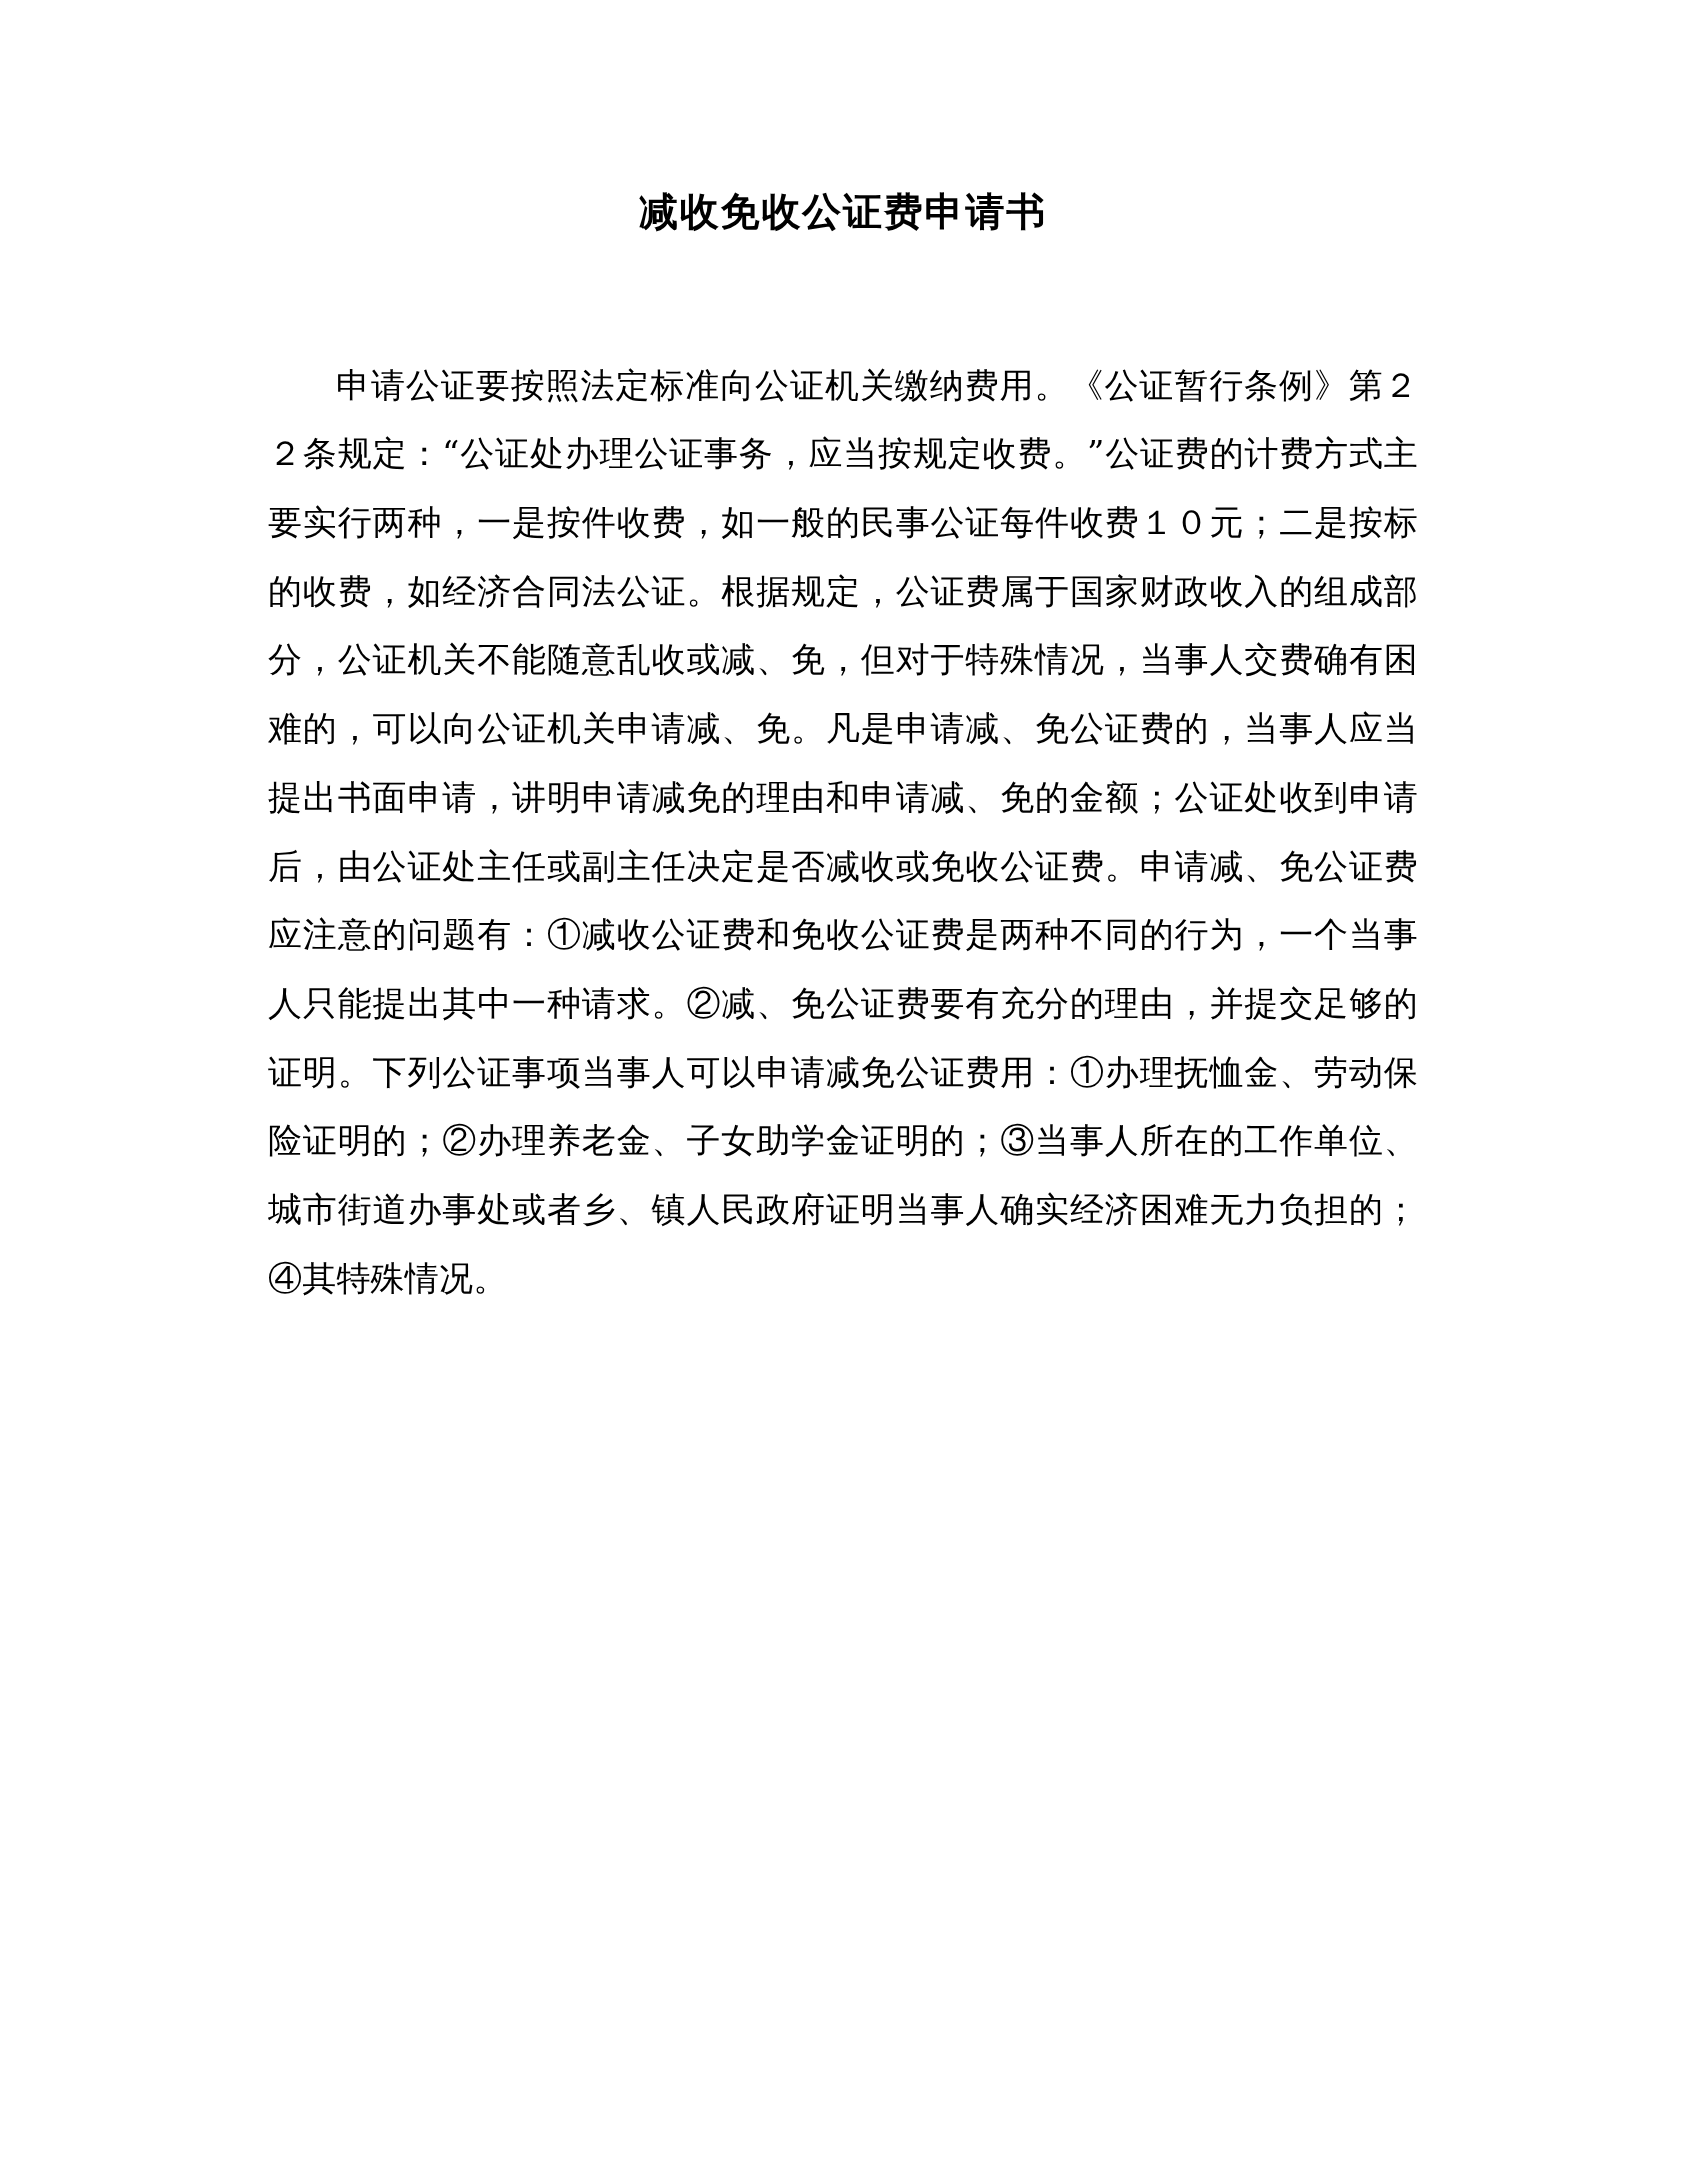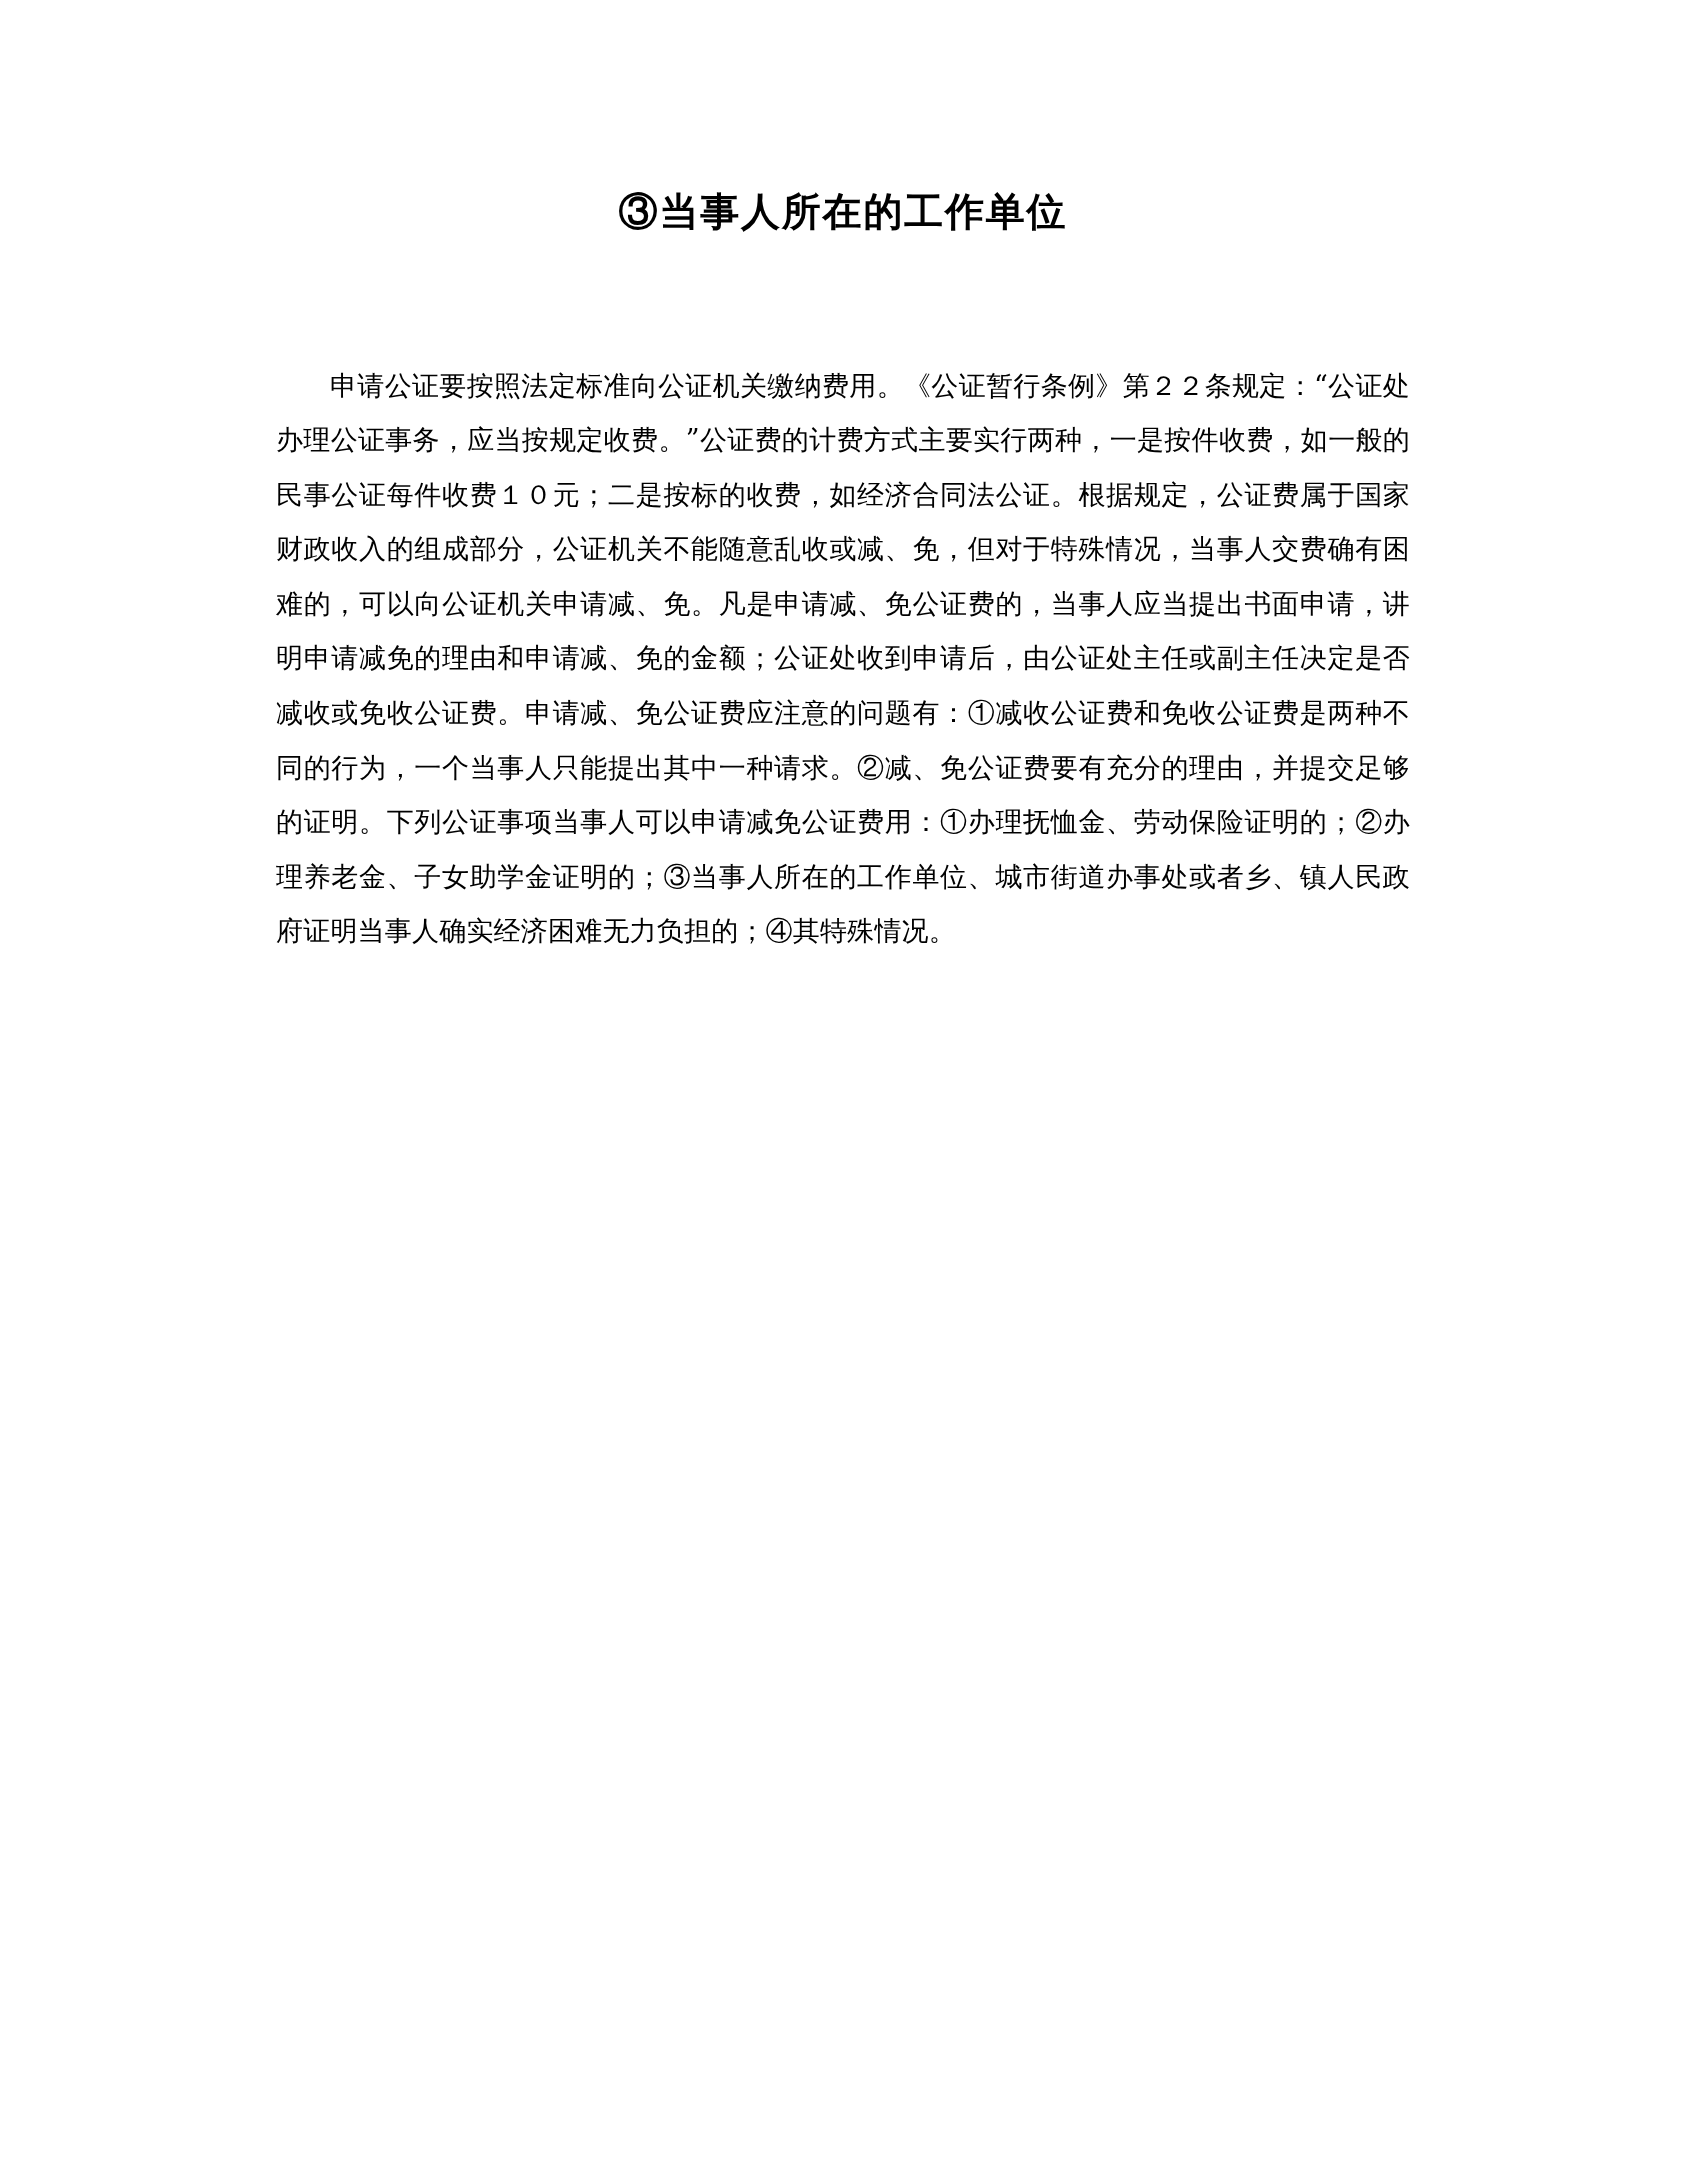--- a/index.html
+++ b/index.html
@@ -31,35 +31,35 @@
     margin: 0;
     padding-top: 188px;
     line-height: 1.2;
   }
   .body-block {
     margin: 0 auto;
     width: 1166px;
     padding-top: 108px;
   }
   .body-para {
-    font-size: 27px;
+    font-size: 34px;
     line-height: 2.02;
     text-align: justify;
     text-justify: inter-ideograph;
     text-indent: 2em;
-    margin: 16px;
+    margin: 8px;
     letter-spacing: 0.2px;
     word-break: break-all;
   }
 </style>
 </head>
 <body>
 
 <div class="page">
 
-  <h1 class="doc-title">③当事人所在的工作单位</h1>
+  <h1 class="doc-title">减收免收公证费申请书</h1>
 
   <div class="body-block">
     <p class="body-para">申请公证要按照法定标准向公证机关缴纳费用。《公证暂行条例》第２２条规定：“公证处办理公证事务，应当按规定收费。”公证费的计费方式主要实行两种，一是按件收费，如一般的民事公证每件收费１０元；二是按标的收费，如经济合同法公证。根据规定，公证费属于国家财政收入的组成部分，公证机关不能随意乱收或减、免，但对于特殊情况，当事人交费确有困难的，可以向公证机关申请减、免。凡是申请减、免公证费的，当事人应当提出书面申请，讲明申请减免的理由和申请减、免的金额；公证处收到申请后，由公证处主任或副主任决定是否减收或免收公证费。申请减、免公证费应注意的问题有：①减收公证费和免收公证费是两种不同的行为，一个当事人只能提出其中一种请求。②减、免公证费要有充分的理由，并提交足够的证明。下列公证事项当事人可以申请减免公证费用：①办理抚恤金、劳动保险证明的；②办理养老金、子女助学金证明的；③当事人所在的工作单位、城市街道办事处或者乡、镇人民政府证明当事人确实经济困难无力负担的；④其特殊情况。</p>
   </div>
 
 </div>
 
 
 </body></html>

